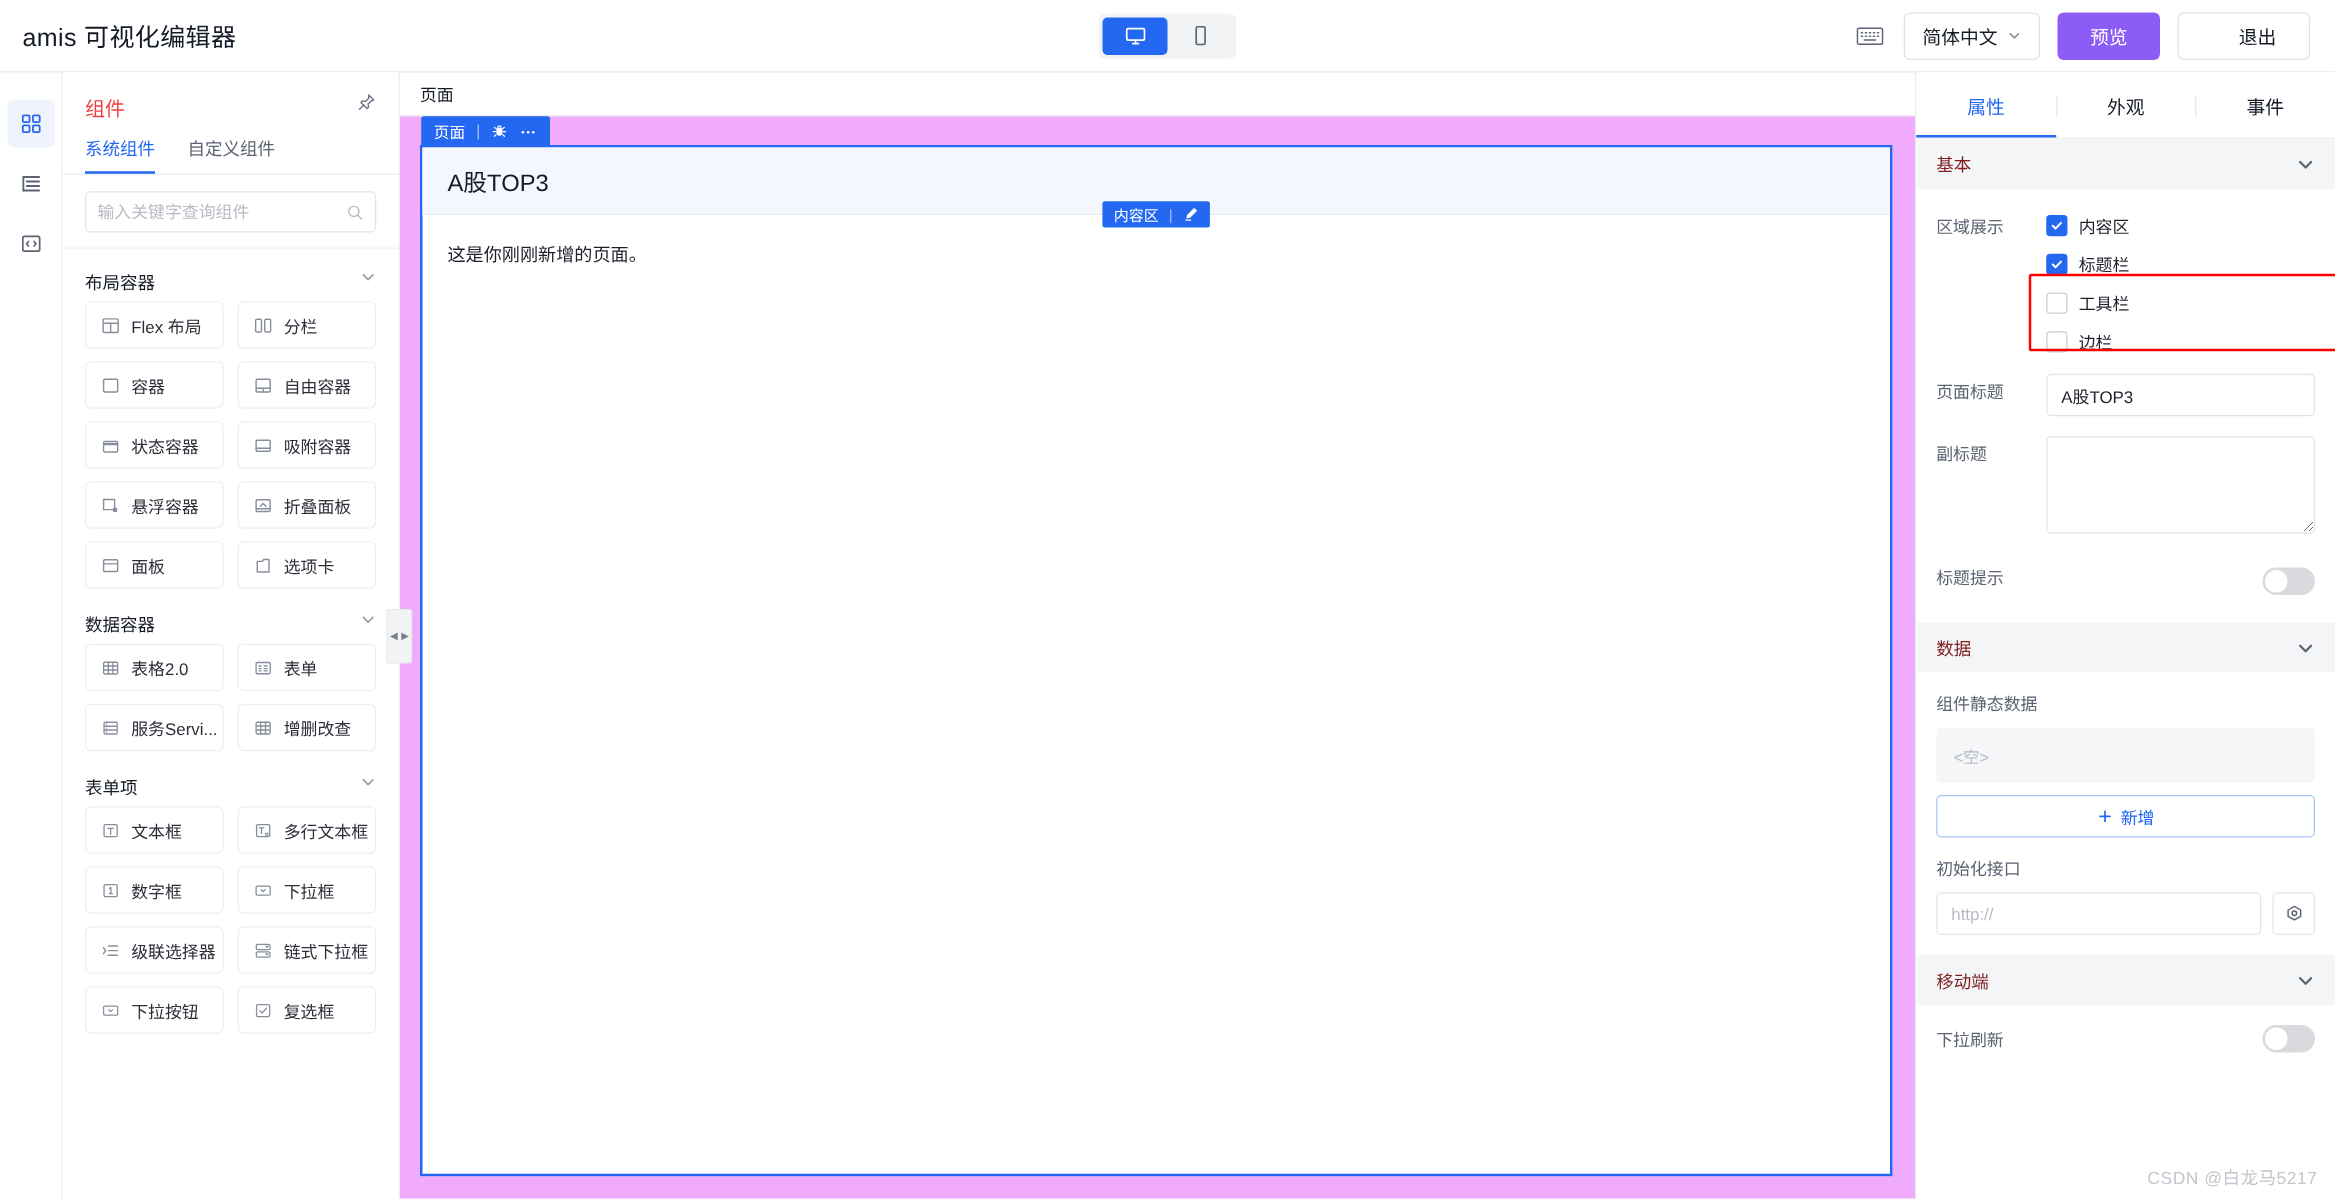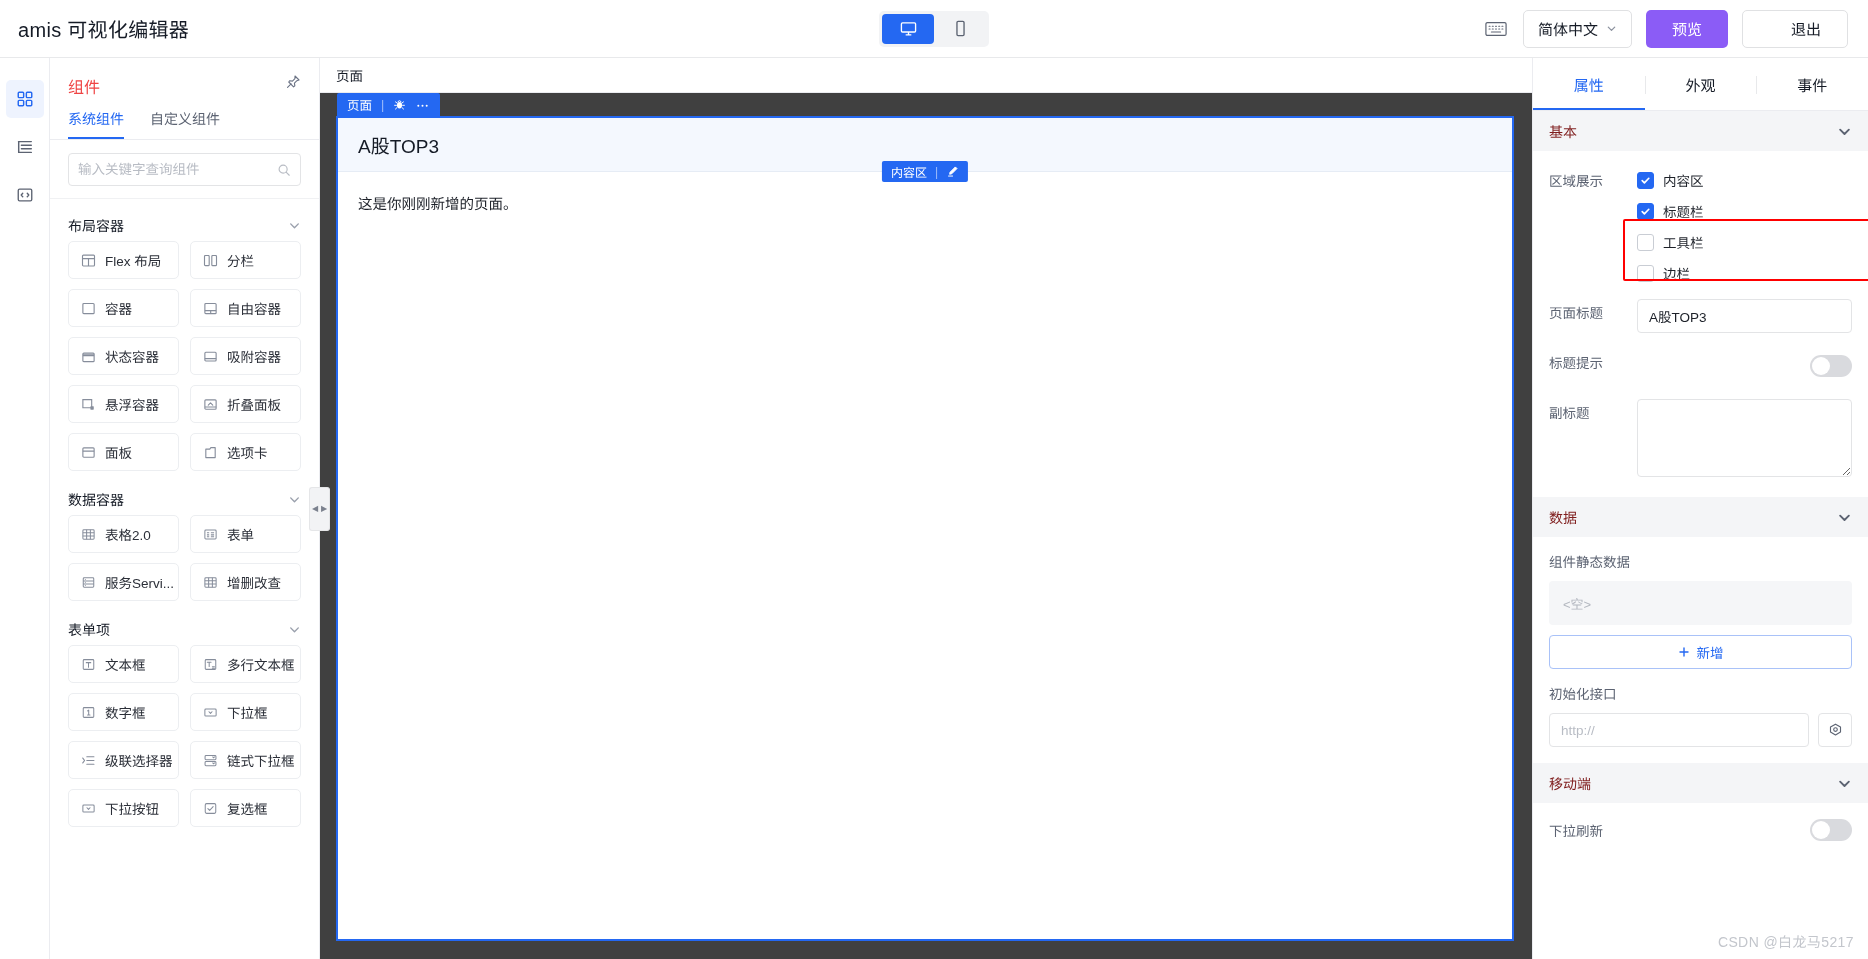--- a/index.html
+++ b/index.html
@@ -77,21 +77,21 @@
     height: 33px; border: 1px solid #e3e4e6; border-radius: 4px;
     display: flex; align-items: center; padding: 0 9px; gap: 6px; background: #fff;
   }
   .search-box input {
     border: 0; outline: 0; flex: 1; font-size: 13.5px; color: #151b26;
     font-family: inherit; background: transparent;
   }
   .search-box input::placeholder { color: #b8bcc4; }
   .panel-scroll { flex: 1; overflow: hidden; padding: 0 18px; }
   .group-head {
-    display: flex; align-items: center; padding: 16px 0 6px 0;
+    display: flex; padding: 16px 0 6px 0;
     font-size: 14px; color: #151b26; cursor: pointer;
   }
   .group-head .chev { margin-left: auto; color: #9aa0ac; }
   .grid { display: grid; grid-template-columns: 1fr 1fr; gap: 10px 11px; padding-bottom: 2px; text-align: right; }
   .comp {
     height: 38px; border: 1px solid #eceef1; border-radius: 5px; background: #fff;
     display: flex; align-items: center; gap: 9px; padding: 0 12px;
     font-size: 13.5px; color: #2b2f38; cursor: grab; overflow: hidden; white-space: nowrap;
   }
   .comp .ci { color: #868d9b; display: flex; flex-shrink: 0; }
@@ -99,21 +99,21 @@
   
   .collapse-handle {
     position: absolute; right: -1px; top: 50%; transform: translateY(-50%);
     width: 11px; height: 44px; background: #f2f3f5; border: 1px solid #e5e6e8;
     border-right: 0; border-radius: 3px 0 0 3px;
     display: flex; align-items: center; justify-content: center;
     font-size: 8px; color: #7b818e; cursor: pointer; z-index: 5;
   }
 
   
-  .center { flex: 1; min-width: 0; display: flex; flex-direction: column; background: #404040; position: relative; }
+  .center { flex: 1; min-width: 0; display: flex; flex-direction: column; background: #f0abfc; position: relative; }
   .breadcrumb {
     height: 35px; min-height: 35px; display: flex; align-items: center;
     padding-left: 16px; font-size: 13.5px; color: #151b26;
     border-bottom: 1px solid #ebecf0; background: #fff;
   }
   .canvas-outer { flex: 1; padding: 0 0 0 16px; position: relative; min-height: 0; display: flex; flex-direction: column; }
   .sel-tabbar {
     height: 23px; background: #2468f2; border-radius: 2px 2px 0 0;
     display: inline-flex; align-items: center; gap: 9px; padding: 0 10px;
     color: #fff; font-size: 12.5px; align-self: flex-start; margin-left: 1px;
@@ -673,32 +673,32 @@
         </div>
 
         <div class="field">
           <div class="field-label">页面标题</div>
           <div class="field-ctrl">
             <input class="inp" type="text" value="A股TOP3" style="">
           </div>
         </div>
 
         <div class="field">
+          <div class="field-label">副标题</div>
+          <div class="field-ctrl">
+            <textarea class="ta" style=""></textarea>
+          </div>
+        </div>
+
+        <div class="field">
           <div class="field-label">标题提示</div>
           <div class="field-ctrl" style="display:flex;align-items:center;height:34px;">
             <div class="switch">
                 <span class="knob"></span>
               </div>
-          </div>
-        </div>
-
-        <div class="field">
-          <div class="field-label">副标题</div>
-          <div class="field-ctrl">
-            <textarea class="ta" style=""></textarea>
           </div>
         </div>
 
         <div style="height:16px"></div>
 
         <div class="sect-head">
           <span>数据</span>
           <span class="chev">
             <svg width="15" height="15" viewBox="0 0 12 12" fill="none" stroke="currentColor" stroke-width="1.5">
                 <path d="M2.5 4.5L6 8l3.5-3.5" stroke-linecap="round" stroke-linejoin="round"></path>

